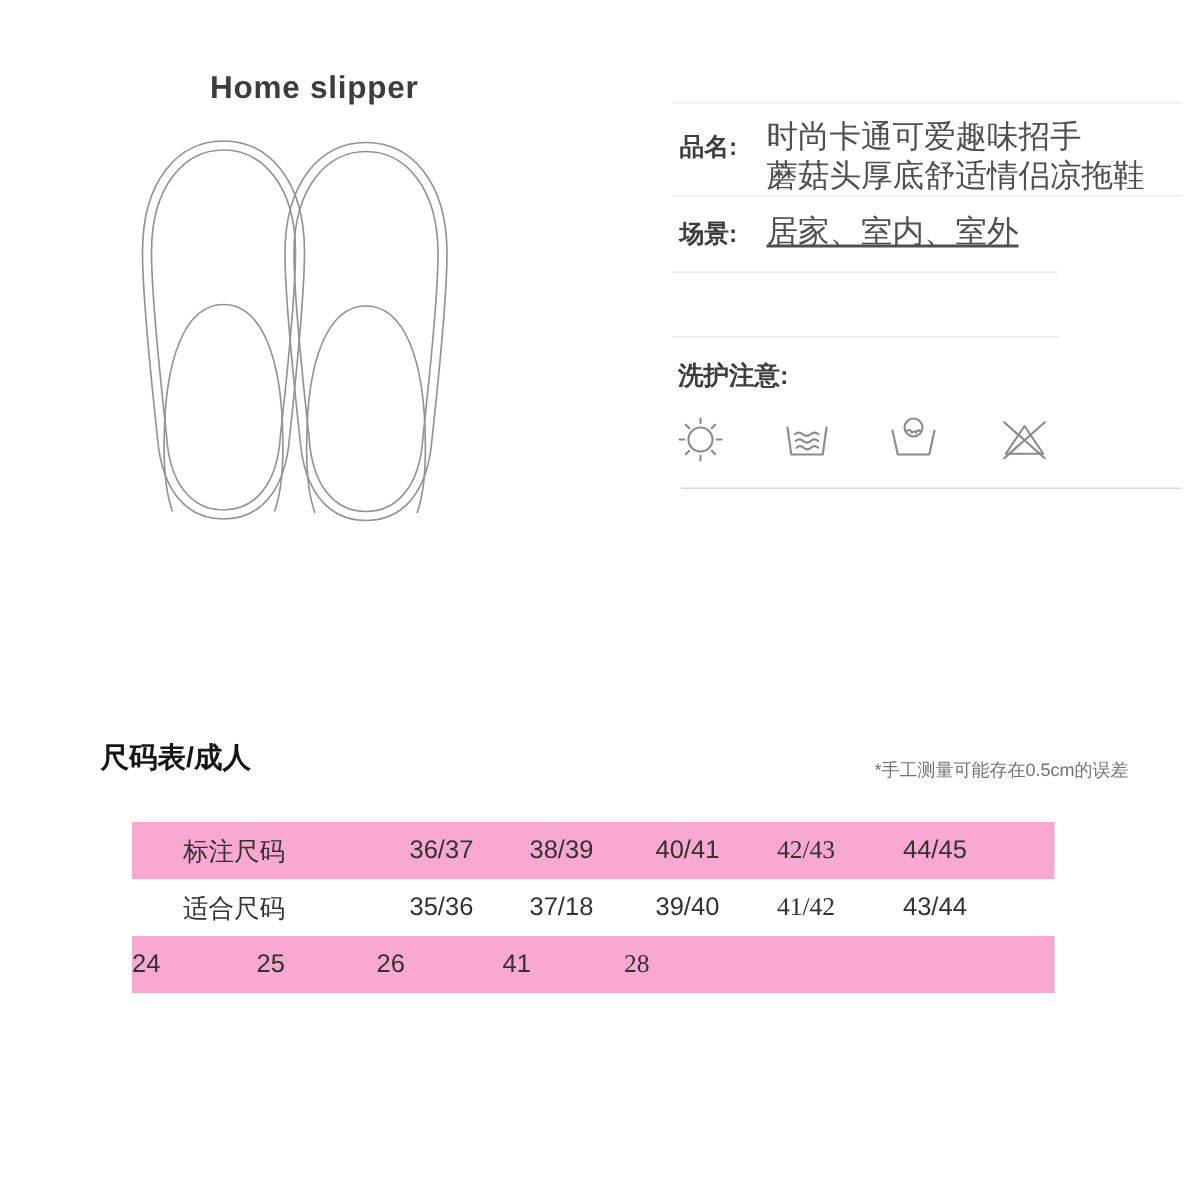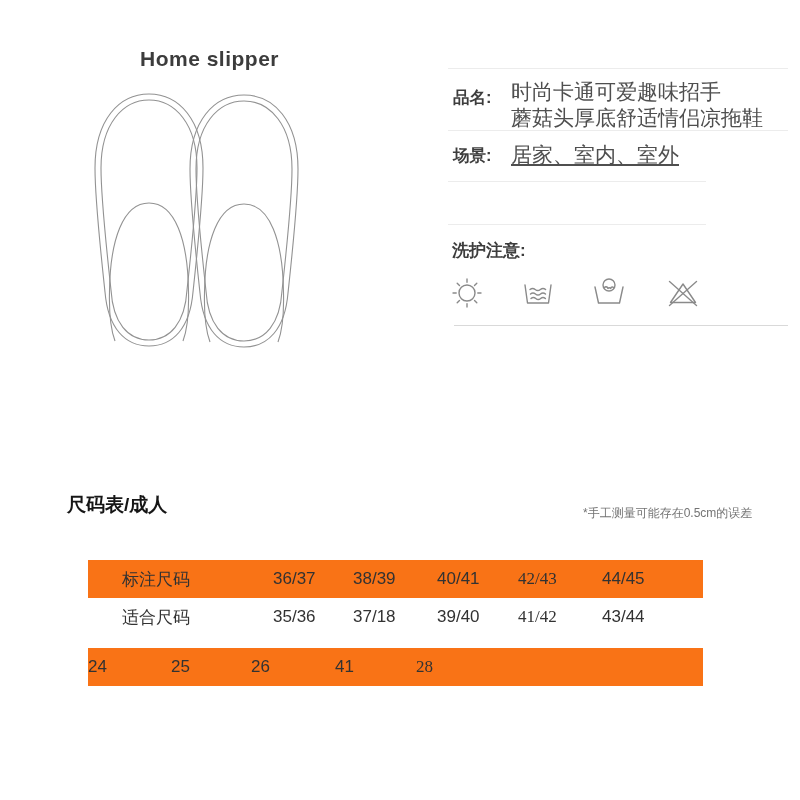--- a/index.html
+++ b/index.html
@@ -26,21 +26,21 @@
   .care-icon svg{width:100%;height:100%;stroke:#8a8a8a;fill:none;stroke-width:1.4;stroke-linecap:round;stroke-linejoin:round;}
 
   
   .slipper-art svg{stroke:#929292;fill:none;stroke-width:1.1;}
 
   
   .size-title{left:57px;top:492px;font-size:19px;font-weight:700;color:#161616;margin-left:10px;}
   .size-note{left:583px;top:505px;font-size:12px;color:#737373;}
   .size-table{left:88px;top:548px;width:615px;}
   .size-row{display:flex;height:38px;align-items:center;font-size:17px;color:#323232;}
-  .size-row.alt{background:#f97316;margin-top:12px;}
+  .size-row.alt{background:#f9a8d4;}
   .cell-label{width:185px;padding-left:34px;box-sizing:border-box;}
   .cell-v{width:83px;}
   .cell-v:nth-child(2){width:80px;}
   .cell-v:nth-child(3){width:84px;}
   .cell-v:nth-child(4){width:81px;}
   .cell-v:nth-child(5){width:84px;font-family:Liberation Serif, serif;}
 </style>
 </head>
 <body>
 

